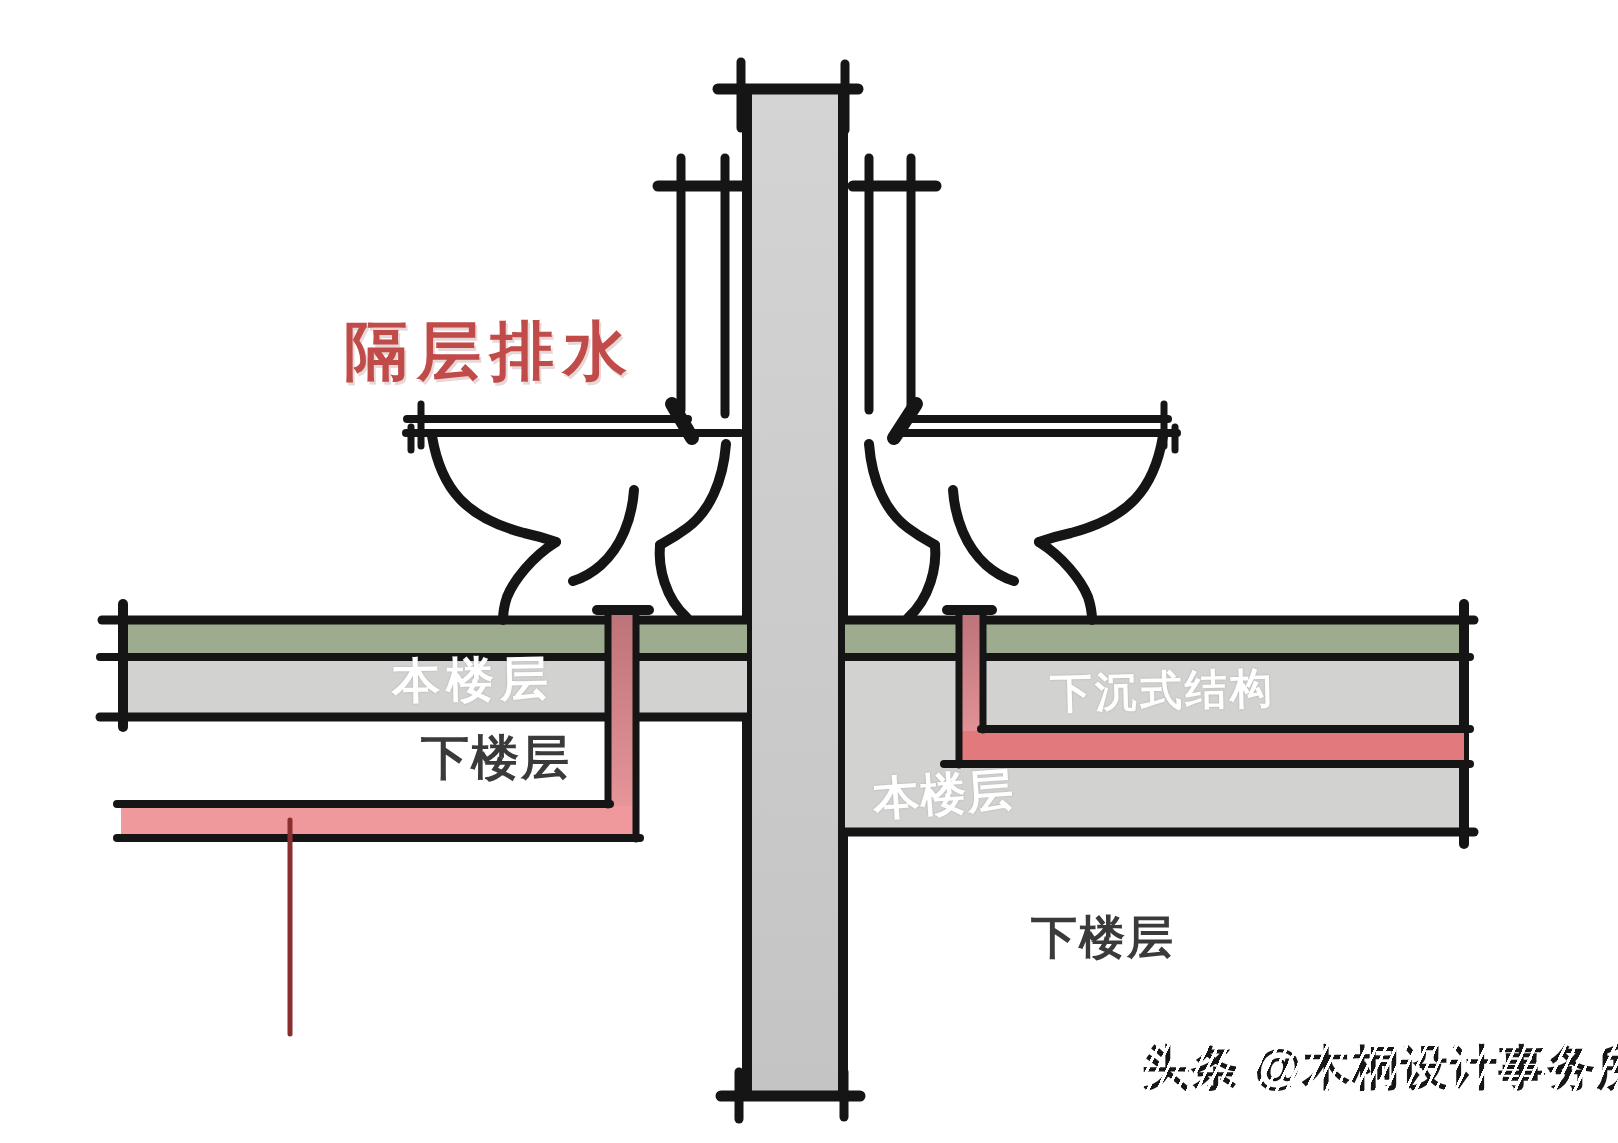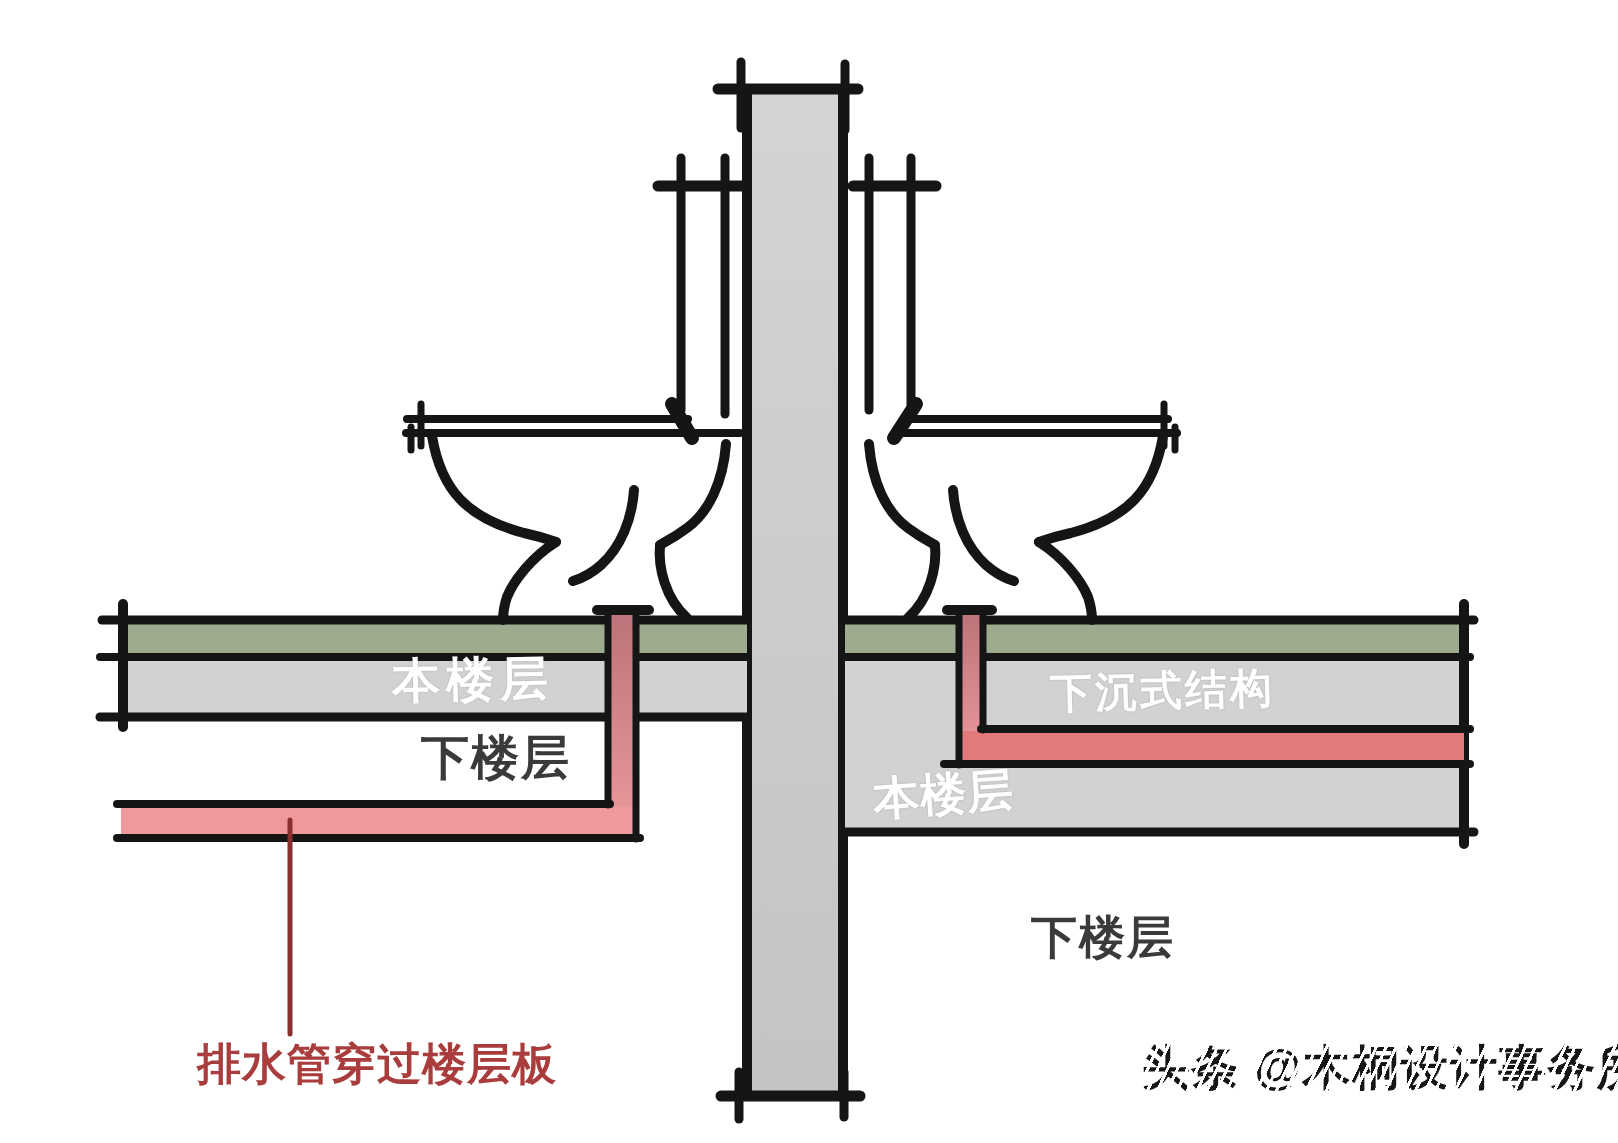--- a/index.html
+++ b/index.html
@@ -142,23 +142,23 @@
       <line x1="1164" y1="404" x2="1164" y2="446" stroke-width="7"></line>
       <line x1="1175" y1="427" x2="1175" y2="450" stroke-width="7"></line>
       <path d="M 1163,436 C 1154,490 1128,518 1071,533 C 1053,537 1045,540 1039,542" stroke-width="10"></path>
       <path d="M 1039,542 C 1063,557 1081,580 1088,597 C 1091,606 1092,613 1092,620" stroke-width="10"></path>
       <path d="M 869,444 C 872,482 886,512 908,528 C 920,537 928,541 935,545" stroke-width="10"></path>
       <path d="M 935,545 C 937,567 930,598 908,618" stroke-width="10"></path>
       <path d="M 953,490 C 955,519 966,547 986,565 C 995,573 1004,578 1014,581" stroke-width="10"></path>
     </g>
   </svg>
 
+  <div class="lbl title" id="left-title">隔层排水</div>
 
   <div class="lbl white-lbl" id="left-floor-label">本楼层</div>
   <div class="lbl" id="left-below-label">下楼层</div>
 
   <div class="lbl white-lbl" id="sunken-label">下沉式结构</div>
   <div class="lbl white-lbl" id="right-floor-label">本楼层</div>
   <div class="lbl" id="right-below-label">下楼层</div>
 
-  <div class="lbl" id="annotation-label">排水管穿过楼层板</div>
   <div class="lbl" id="watermark">头条 @木桐设计事务所</div>
 </div>
 
 </body></html>

